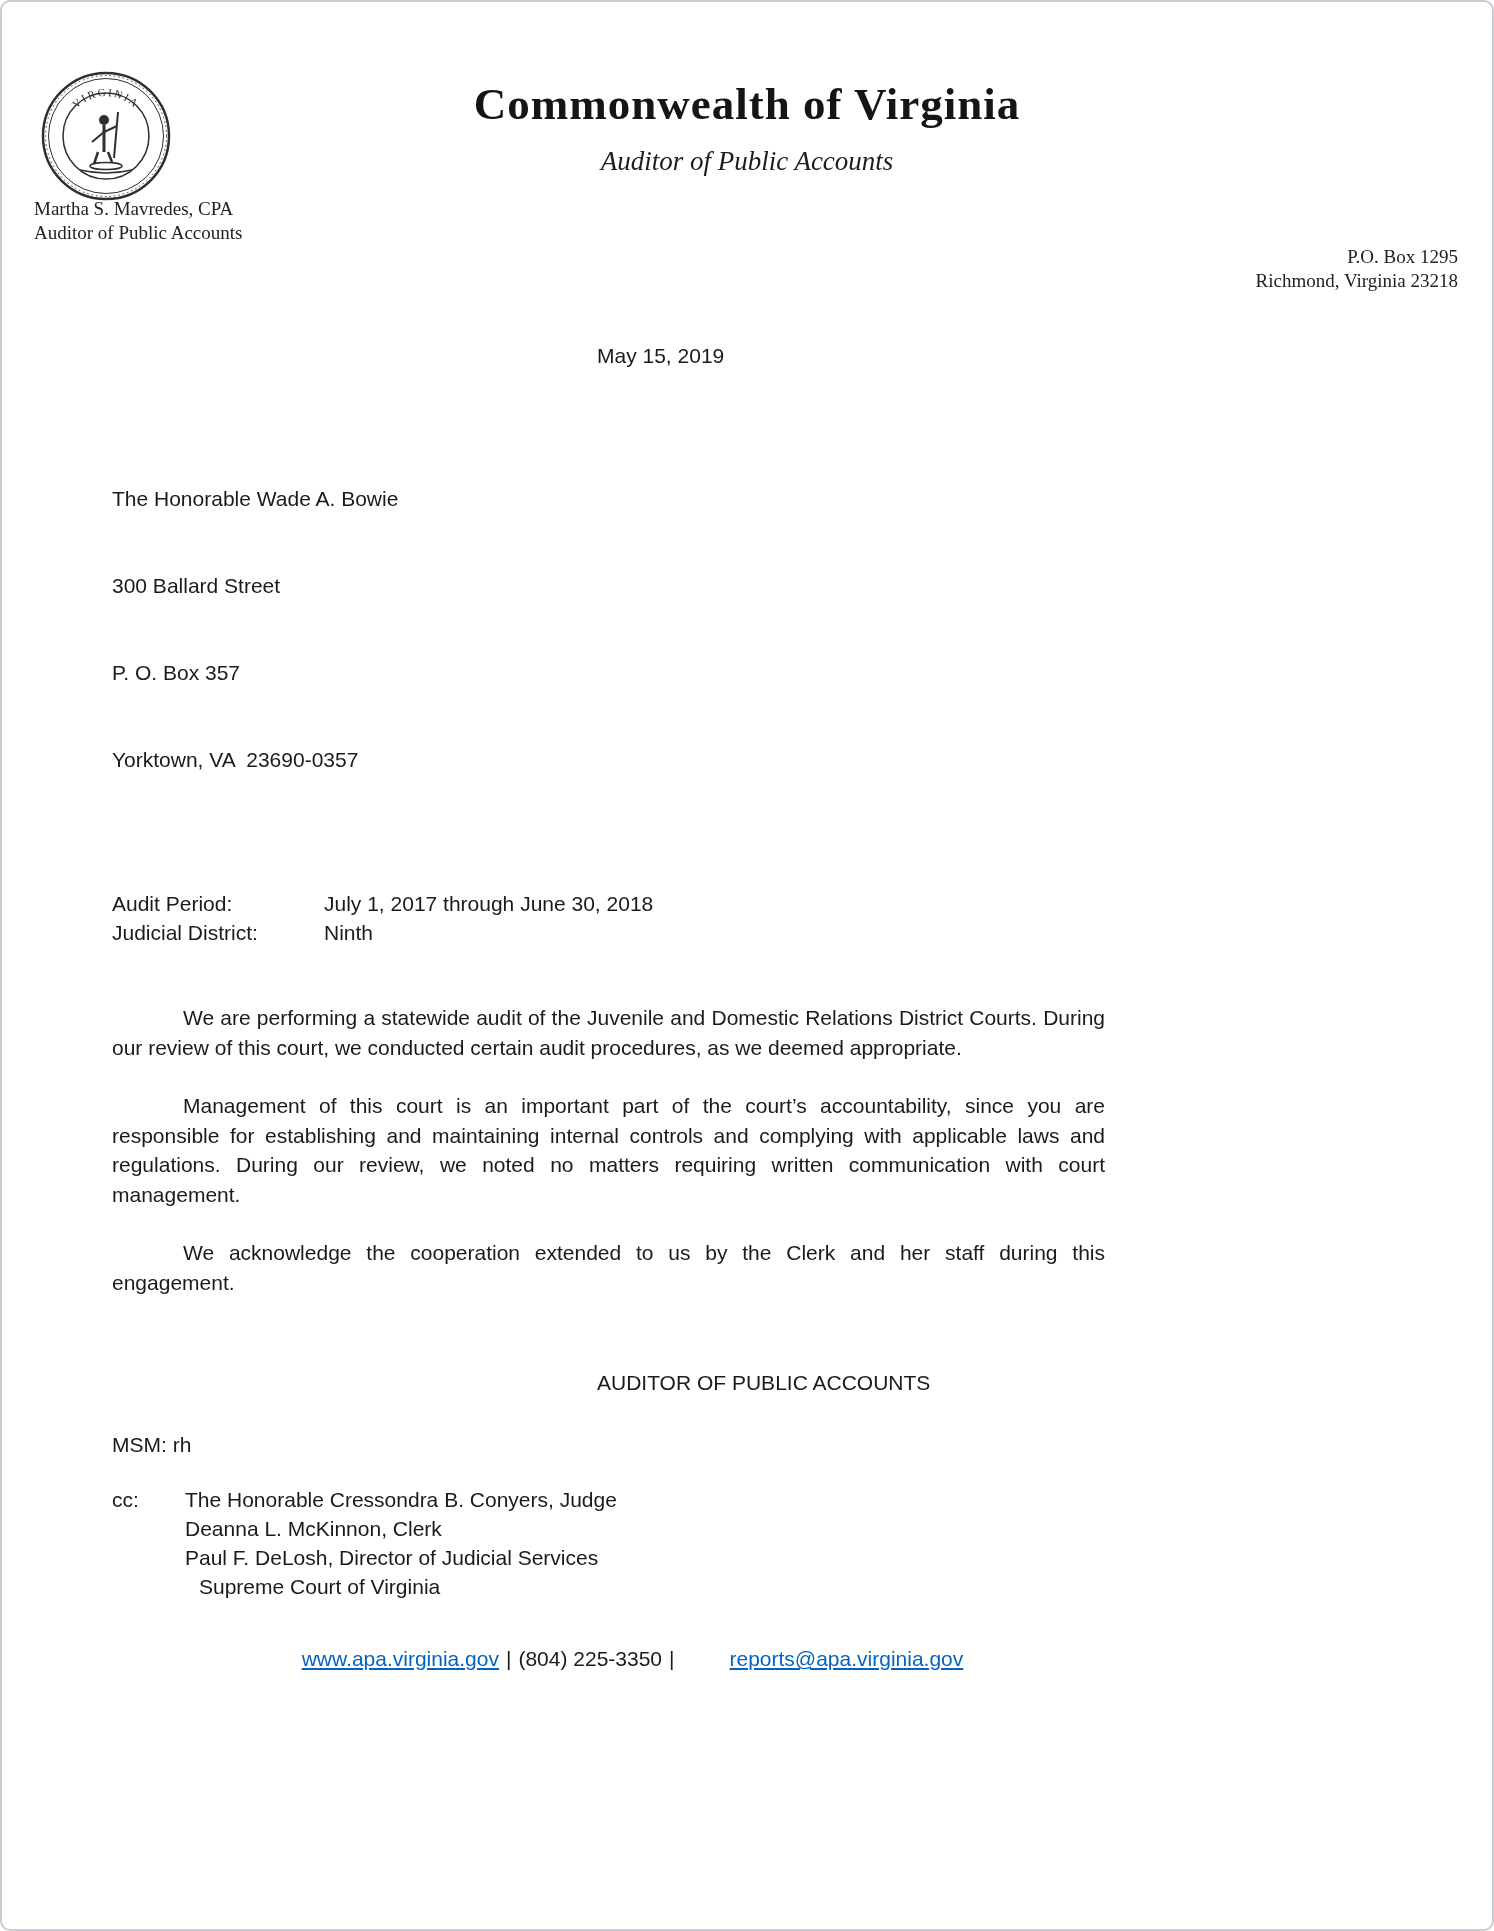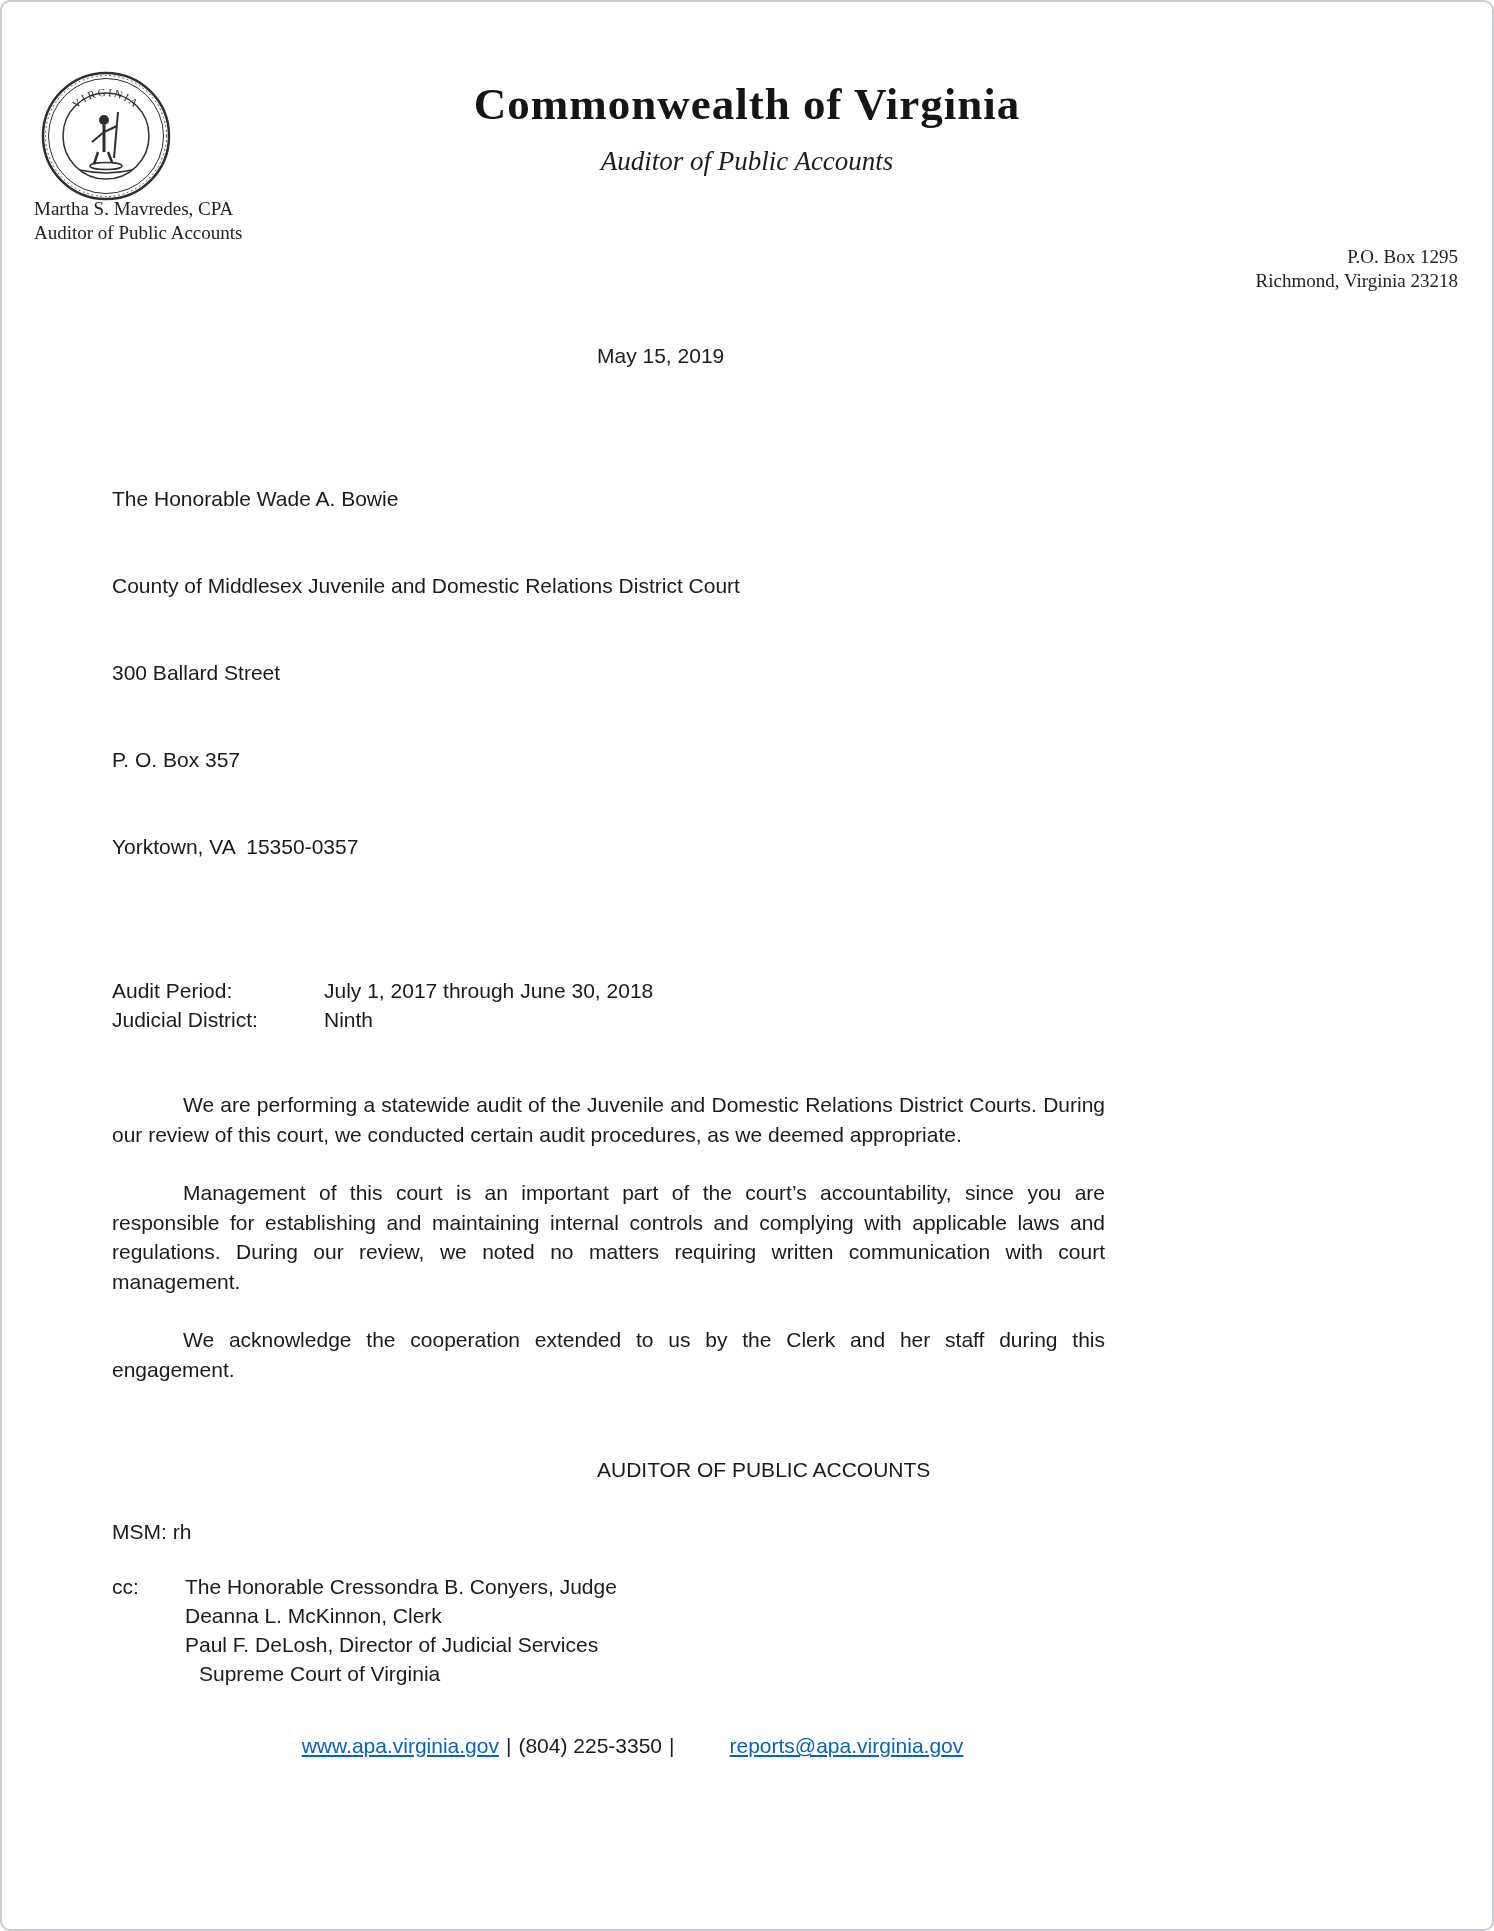--- a/index.html
+++ b/index.html
@@ -151,24 +151,23 @@
       </div>
     </div>
   </div>
 
   <div class="content-col">
 
     <div class="date-line">May 15, 2019</div>
 
     <div class="recipient">
       <div>The Honorable Wade A. Bowie</div>
-      <div>County of Middlesex Juvenile and Domestic Relations District Court</div>
       <div>300 Ballard Street</div>
       <div>P. O. Box 357</div>
-      <div>Yorktown, VA  15350-0357</div>
+      <div>Yorktown, VA  23690-0357</div>
     </div>
 
     <div class="audit-info">
       <div>
         <span class="audit-label">Audit Period:</span><span>July 1, 2017 through June 30, 2018</span>
       </div>
       <div>
         <span class="audit-label">Judicial District:</span><span>Ninth</span>
       </div>
     </div>

